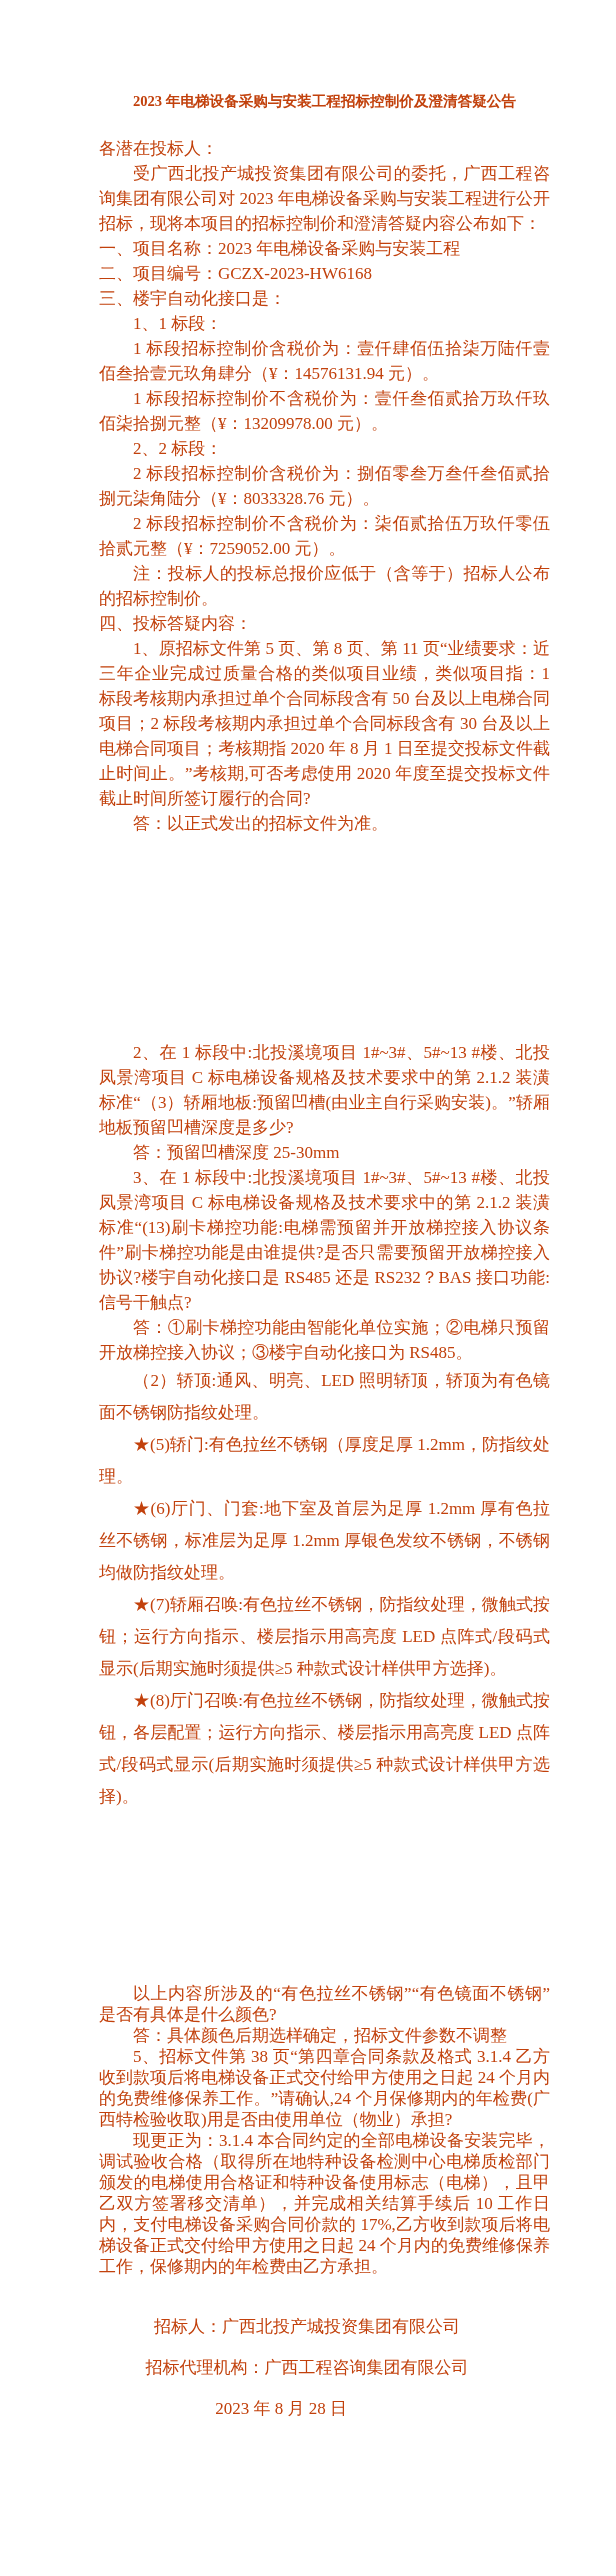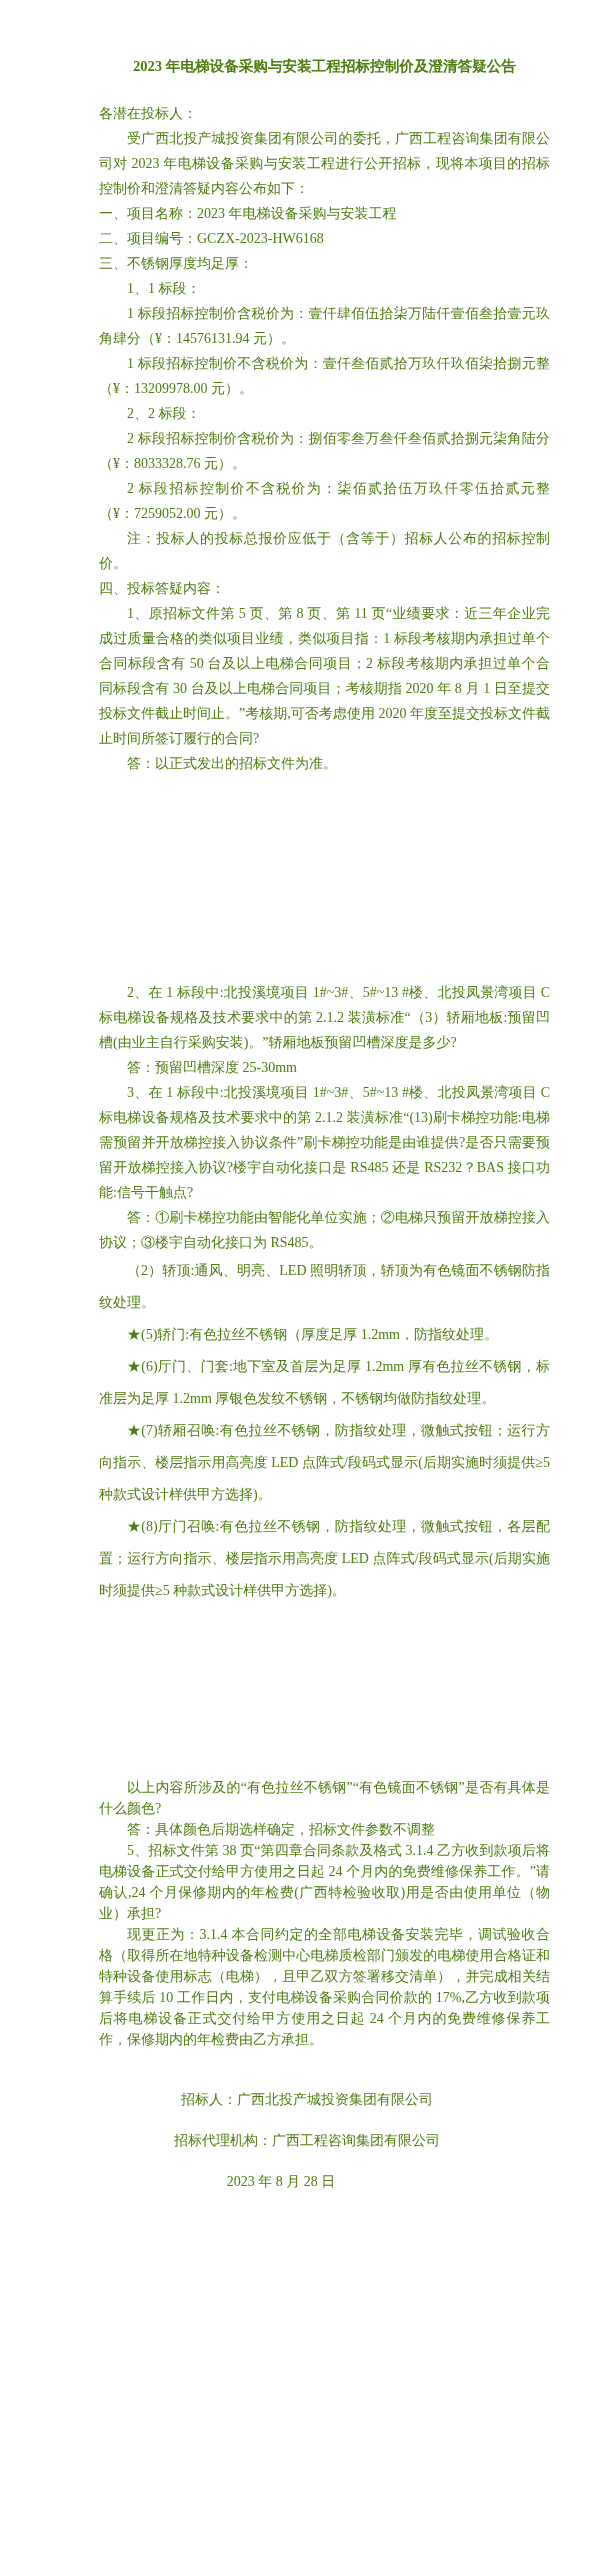--- a/index.html
+++ b/index.html
@@ -1,35 +1,35 @@
 <!DOCTYPE html>
 <html lang="zh" style="font-size:12.3px"><head>
 <meta charset="utf-8">
 <style>
   html,body{margin:0;padding:0;background:#ffffff;}
   .page{
     position:relative;
     width:617px;height:2576px;
     box-sizing:border-box;
     background:#ffffff;
-    color:#4d7c0f;
+    color:#c2410c;
     font-family:"Liberation Serif","DejaVu Serif",serif;
-    padding:56px 67px 0 99px;
+    padding:91px 67px 0 99px;
     overflow:hidden;
   }
   .title{
     margin:0 0 23px 0;
     font-size:14.6px;
     font-weight:bold;
     text-align:center;
     line-height:21.6px;
   }
   .p{
     margin:0;
-    font-size:14px;
+    font-size:17px;
     text-align:justify;
     text-justify:inter-ideograph;
     word-break:break-word;
   }
   .lh32{line-height:25px;}
   .lh41{line-height:32px;}
   .lh38{line-height:21px;}
   .ind{text-indent:2em;}
   .b{font-weight:normal;}
   .spacer{width:100%;}
@@ -48,21 +48,21 @@
 
 <div class="page">
 
   <h1 class="title">2023 年电梯设备采购与安装工程招标控制价及澄清答疑公告</h1>
 
   <p class="p lh32">各潜在投标人：</p>
   <p class="p lh32 ind">受广西北投产城投资集团有限公司的委托，广西工程咨询集团有限公司对 2023 年电梯设备采购与安装工程进行公开招标，现将本项目的招标控制价和澄清答疑内容公布如下：</p>
 
   <p class="p lh32 b">一、项目名称：2023 年电梯设备采购与安装工程</p>
   <p class="p lh32 b">二、项目编号：GCZX-2023-HW6168</p>
-  <p class="p lh32 b">三、不锈钢厚度均足厚：</p>
+  <p class="p lh32 b">三、楼宇自动化接口是：</p>
 
   <p class="p lh32 ind">1、1 标段：</p>
   <p class="p lh32 ind"><span>1 标段招标控制价</span><span class="b">含税价</span><span>为：壹仟肆佰伍拾柒万陆仟壹佰叁拾壹元玖角肆分（¥：14576131.94 元）。</span></p>
   <p class="p lh32 ind"><span>1 标段招标控制价</span><span class="b">不含税价</span><span>为：壹仟叁佰贰拾万玖仟玖佰柒拾捌元整（¥：13209978.00 元）。</span></p>
 
   <p class="p lh32 ind">2、2 标段：</p>
   <p class="p lh32 ind"><span>2 标段招标控制价</span><span class="b">含税价</span><span>为：捌佰零叁万叁仟叁佰贰拾捌元柒角陆分（¥：8033328.76 元）。</span></p>
   <p class="p lh32 ind"><span>2 标段招标控制价</span><span class="b">不含税价</span><span>为：柒佰贰拾伍万玖仟零伍拾贰元整（¥：7259052.00 元）。</span></p>
 
   <p class="p lh32 ind">注：投标人的投标总报价应低于（含等于）招标人公布的招标控制价。</p>

